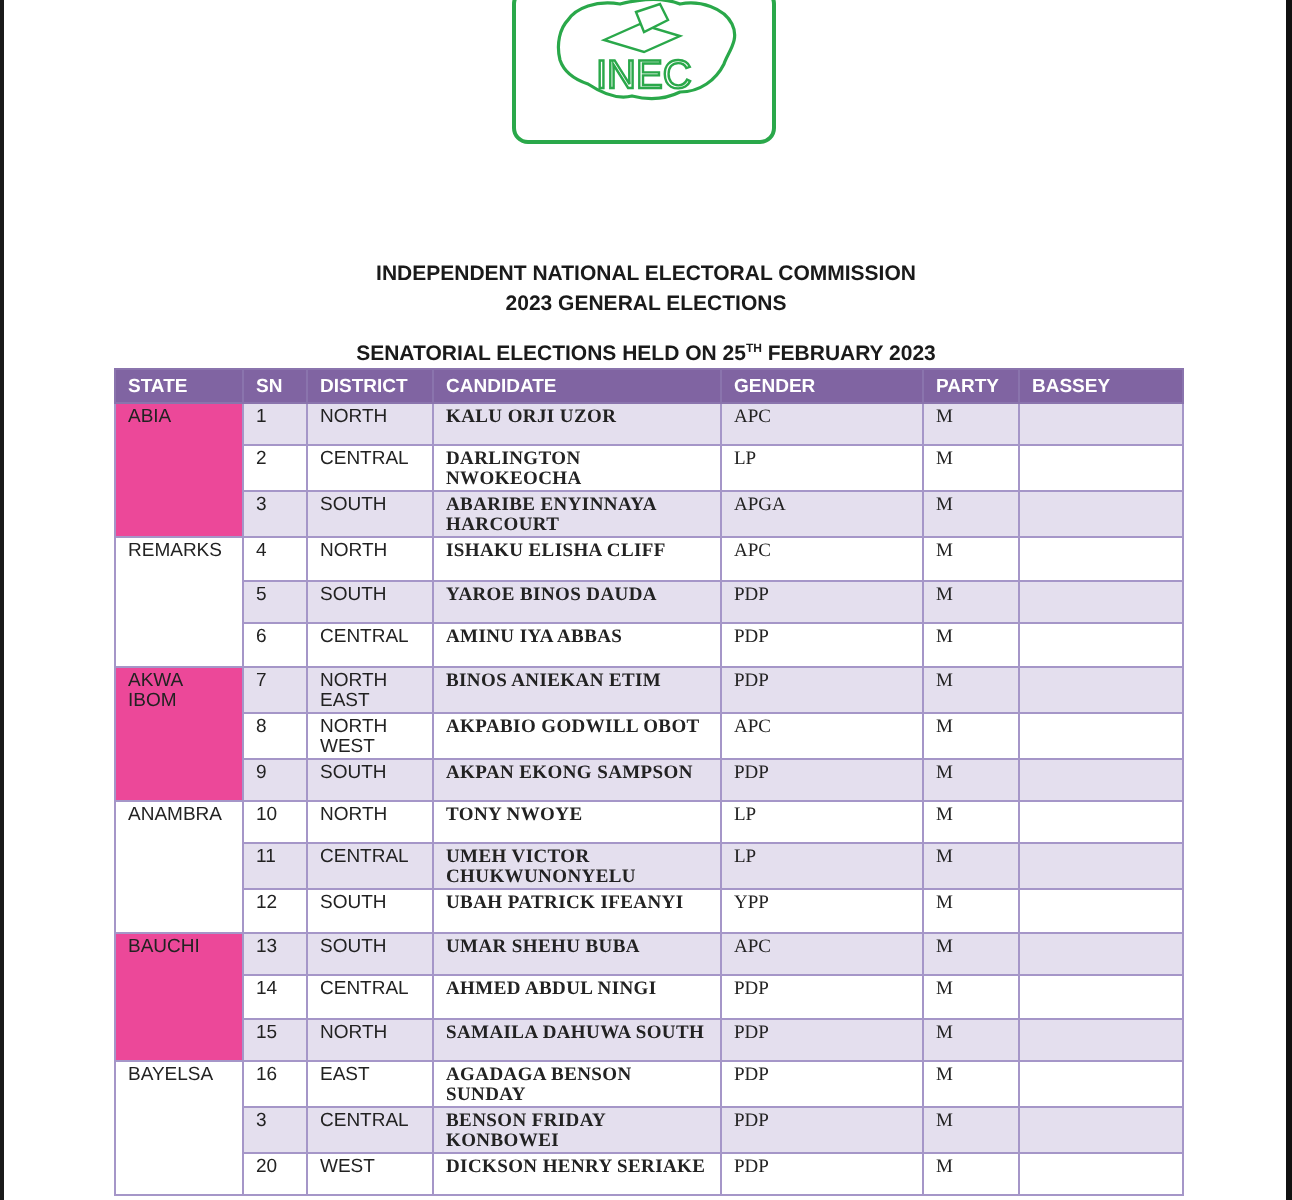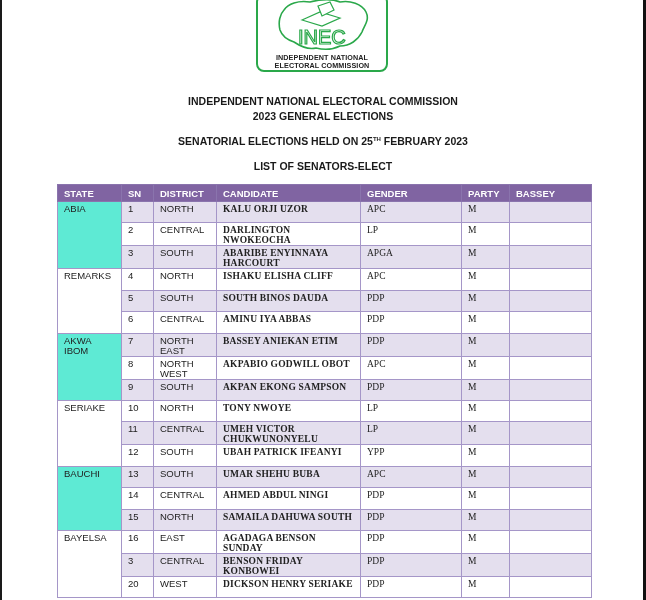--- a/index.html
+++ b/index.html
@@ -16,21 +16,21 @@
       border: 2px solid #2aa84a; border-radius: 8px; box-sizing: border-box;
       background: #fff;
     }
     .logo svg { position: absolute; left: 0; top: 0; }
     .logo-caption {
       position: absolute; left: 0; right: 0; top: 58px; text-align: center;
       font-size: 7.2px; font-weight: bold; line-height: 8px; color: #222;
       letter-spacing: 0.1px;
     }
 
-    .titles { position: absolute; left: 0; width: 646px; text-align: center; color: #1a1a1a; font-weight: bold; font-size: 10.5px; }
+    .titles { position: absolute; left: 0; width: 646px; text-align: center; color: #1a1a1a; font-weight: bold; font-size: 10.5px; margin-top: 36px; }
     .t1 { top: 95px; }
     .t2 { top: 110px; }
     .t3 { top: 135px; }
     .t4 { top: 160px; }
     sup { font-size: 6px; vertical-align: 4px; }
 
     table.senators {
       position: absolute; left: 57px; top: 184px;
       border-collapse: collapse; table-layout: fixed;
       width: 534px;
@@ -39,42 +39,38 @@
       border: 1px solid #a596c8; padding: 0 6px; vertical-align: top;
       box-sizing: border-box;
     }
     table.senators th {
       background: #8064a2; color: #fff; font-weight: bold; font-size: 9.5px;
       text-align: left; height: 17px; padding-top: 3px; border-color: #8a74ad;
     }
     table.senators td { height: 21.4px; font-size: 9.5px; color: #222; padding-top: 2px; line-height: 10px; }
     tr.alt td.row-cell { background: #e4dfee; }
     td.state-cell { background: #fff; }
-    td.state-cell.shade { background: #5eead4; }
+    td.state-cell.shade { background: #ec4899; }
     td.cand { font-family: "Liberation Serif", serif; font-size: 9.5px; color: #555; letter-spacing: 0.2px; font-weight: bold; }
     td.gen, td.party { font-family: "Liberation Serif", serif; text-align: left; color: #444; font-size: 9.5px; }
     td.sn, td.dist { color: #222; }
   </style>
 </head>
 <body>
 
 <div class="edge-left"></div>
 <div class="edge-right"></div>
 
 <div class="logo">
   <svg width="128" height="60" viewBox="0 0 128 60">
     <path d="M26 14 C30 8, 40 4, 52 6 C60 4, 72 2, 82 6 C92 4, 104 8, 108 16 C112 24, 106 30, 104 36 C100 44, 92 50, 82 50 C74 54, 66 54, 58 52 C50 54, 42 50, 36 46 C30 44, 24 40, 22 34 C20 26, 22 18, 26 14 Z" fill="none" stroke="#2aa84a" stroke-width="1.6"></path>
     <path d="M44 24 L62 16 L82 22 L64 30 Z" fill="#fff" stroke="#2aa84a" stroke-width="1.2"></path>
     <path d="M60 10 L72 6 L76 14 L64 20 Z" fill="#fff" stroke="#2aa84a" stroke-width="1.2"></path>
     <text x="40" y="48" font-family="Liberation Sans, sans-serif" font-size="20" fill="none" stroke="#2aa84a" stroke-width="1.2">INEC</text>
   </svg>
-  <div class="logo-caption">
-    <div>INDEPENDENT NATIONAL</div>
-    <div>ELECTORAL COMMISSION</div>
-  </div>
 </div>
 
 <div class="titles t1">INDEPENDENT NATIONAL ELECTORAL COMMISSION</div>
 <div class="titles t2">2023 GENERAL ELECTIONS</div>
 <div class="titles t3"><span>SENATORIAL ELECTIONS HELD ON 25</span><sup>TH</sup><span> FEBRUARY 2023</span></div>
 <div class="titles t4">LIST OF SENATORS-ELECT</div>
 
 <table class="senators">
   <colgroup>
     <col style="width:64px">
@@ -127,38 +123,38 @@
         <td class="row-cell sn">4</td>
         <td class="row-cell dist">NORTH</td>
         <td class="row-cell cand">ISHAKU ELISHA CLIFF</td>
         <td class="row-cell gen">APC</td>
         <td class="row-cell party">M</td>
         <td class="row-cell rem"></td>
       </tr>
       <tr class="alt">
         <td class="row-cell sn">5</td>
         <td class="row-cell dist">SOUTH</td>
-        <td class="row-cell cand">SOUTH BINOS DAUDA</td>
+        <td class="row-cell cand">YAROE BINOS DAUDA</td>
         <td class="row-cell gen">PDP</td>
         <td class="row-cell party">M</td>
         <td class="row-cell rem"></td>
       </tr>
       <tr>
         <td class="row-cell sn">6</td>
         <td class="row-cell dist">CENTRAL</td>
         <td class="row-cell cand">AMINU IYA ABBAS</td>
         <td class="row-cell gen">PDP</td>
         <td class="row-cell party">M</td>
         <td class="row-cell rem"></td>
       </tr>
       <tr class="alt">
         <td class="state-cell shade" rowspan="3">AKWA IBOM</td>
         <td class="row-cell sn">7</td>
         <td class="row-cell dist">NORTH EAST</td>
-        <td class="row-cell cand">BASSEY ANIEKAN ETIM</td>
+        <td class="row-cell cand">BINOS ANIEKAN ETIM</td>
         <td class="row-cell gen">PDP</td>
         <td class="row-cell party">M</td>
         <td class="row-cell rem"></td>
       </tr>
       <tr>
         <td class="row-cell sn">8</td>
         <td class="row-cell dist">NORTH WEST</td>
         <td class="row-cell cand">AKPABIO GODWILL OBOT</td>
         <td class="row-cell gen">APC</td>
         <td class="row-cell party">M</td>
@@ -166,21 +162,21 @@
       </tr>
       <tr class="alt">
         <td class="row-cell sn">9</td>
         <td class="row-cell dist">SOUTH</td>
         <td class="row-cell cand">AKPAN EKONG SAMPSON</td>
         <td class="row-cell gen">PDP</td>
         <td class="row-cell party">M</td>
         <td class="row-cell rem"></td>
       </tr>
       <tr>
-        <td class="state-cell" rowspan="3">SERIAKE</td>
+        <td class="state-cell" rowspan="3">ANAMBRA</td>
         <td class="row-cell sn">10</td>
         <td class="row-cell dist">NORTH</td>
         <td class="row-cell cand">TONY NWOYE</td>
         <td class="row-cell gen">LP</td>
         <td class="row-cell party">M</td>
         <td class="row-cell rem"></td>
       </tr>
       <tr class="alt">
         <td class="row-cell sn">11</td>
         <td class="row-cell dist">CENTRAL</td>

